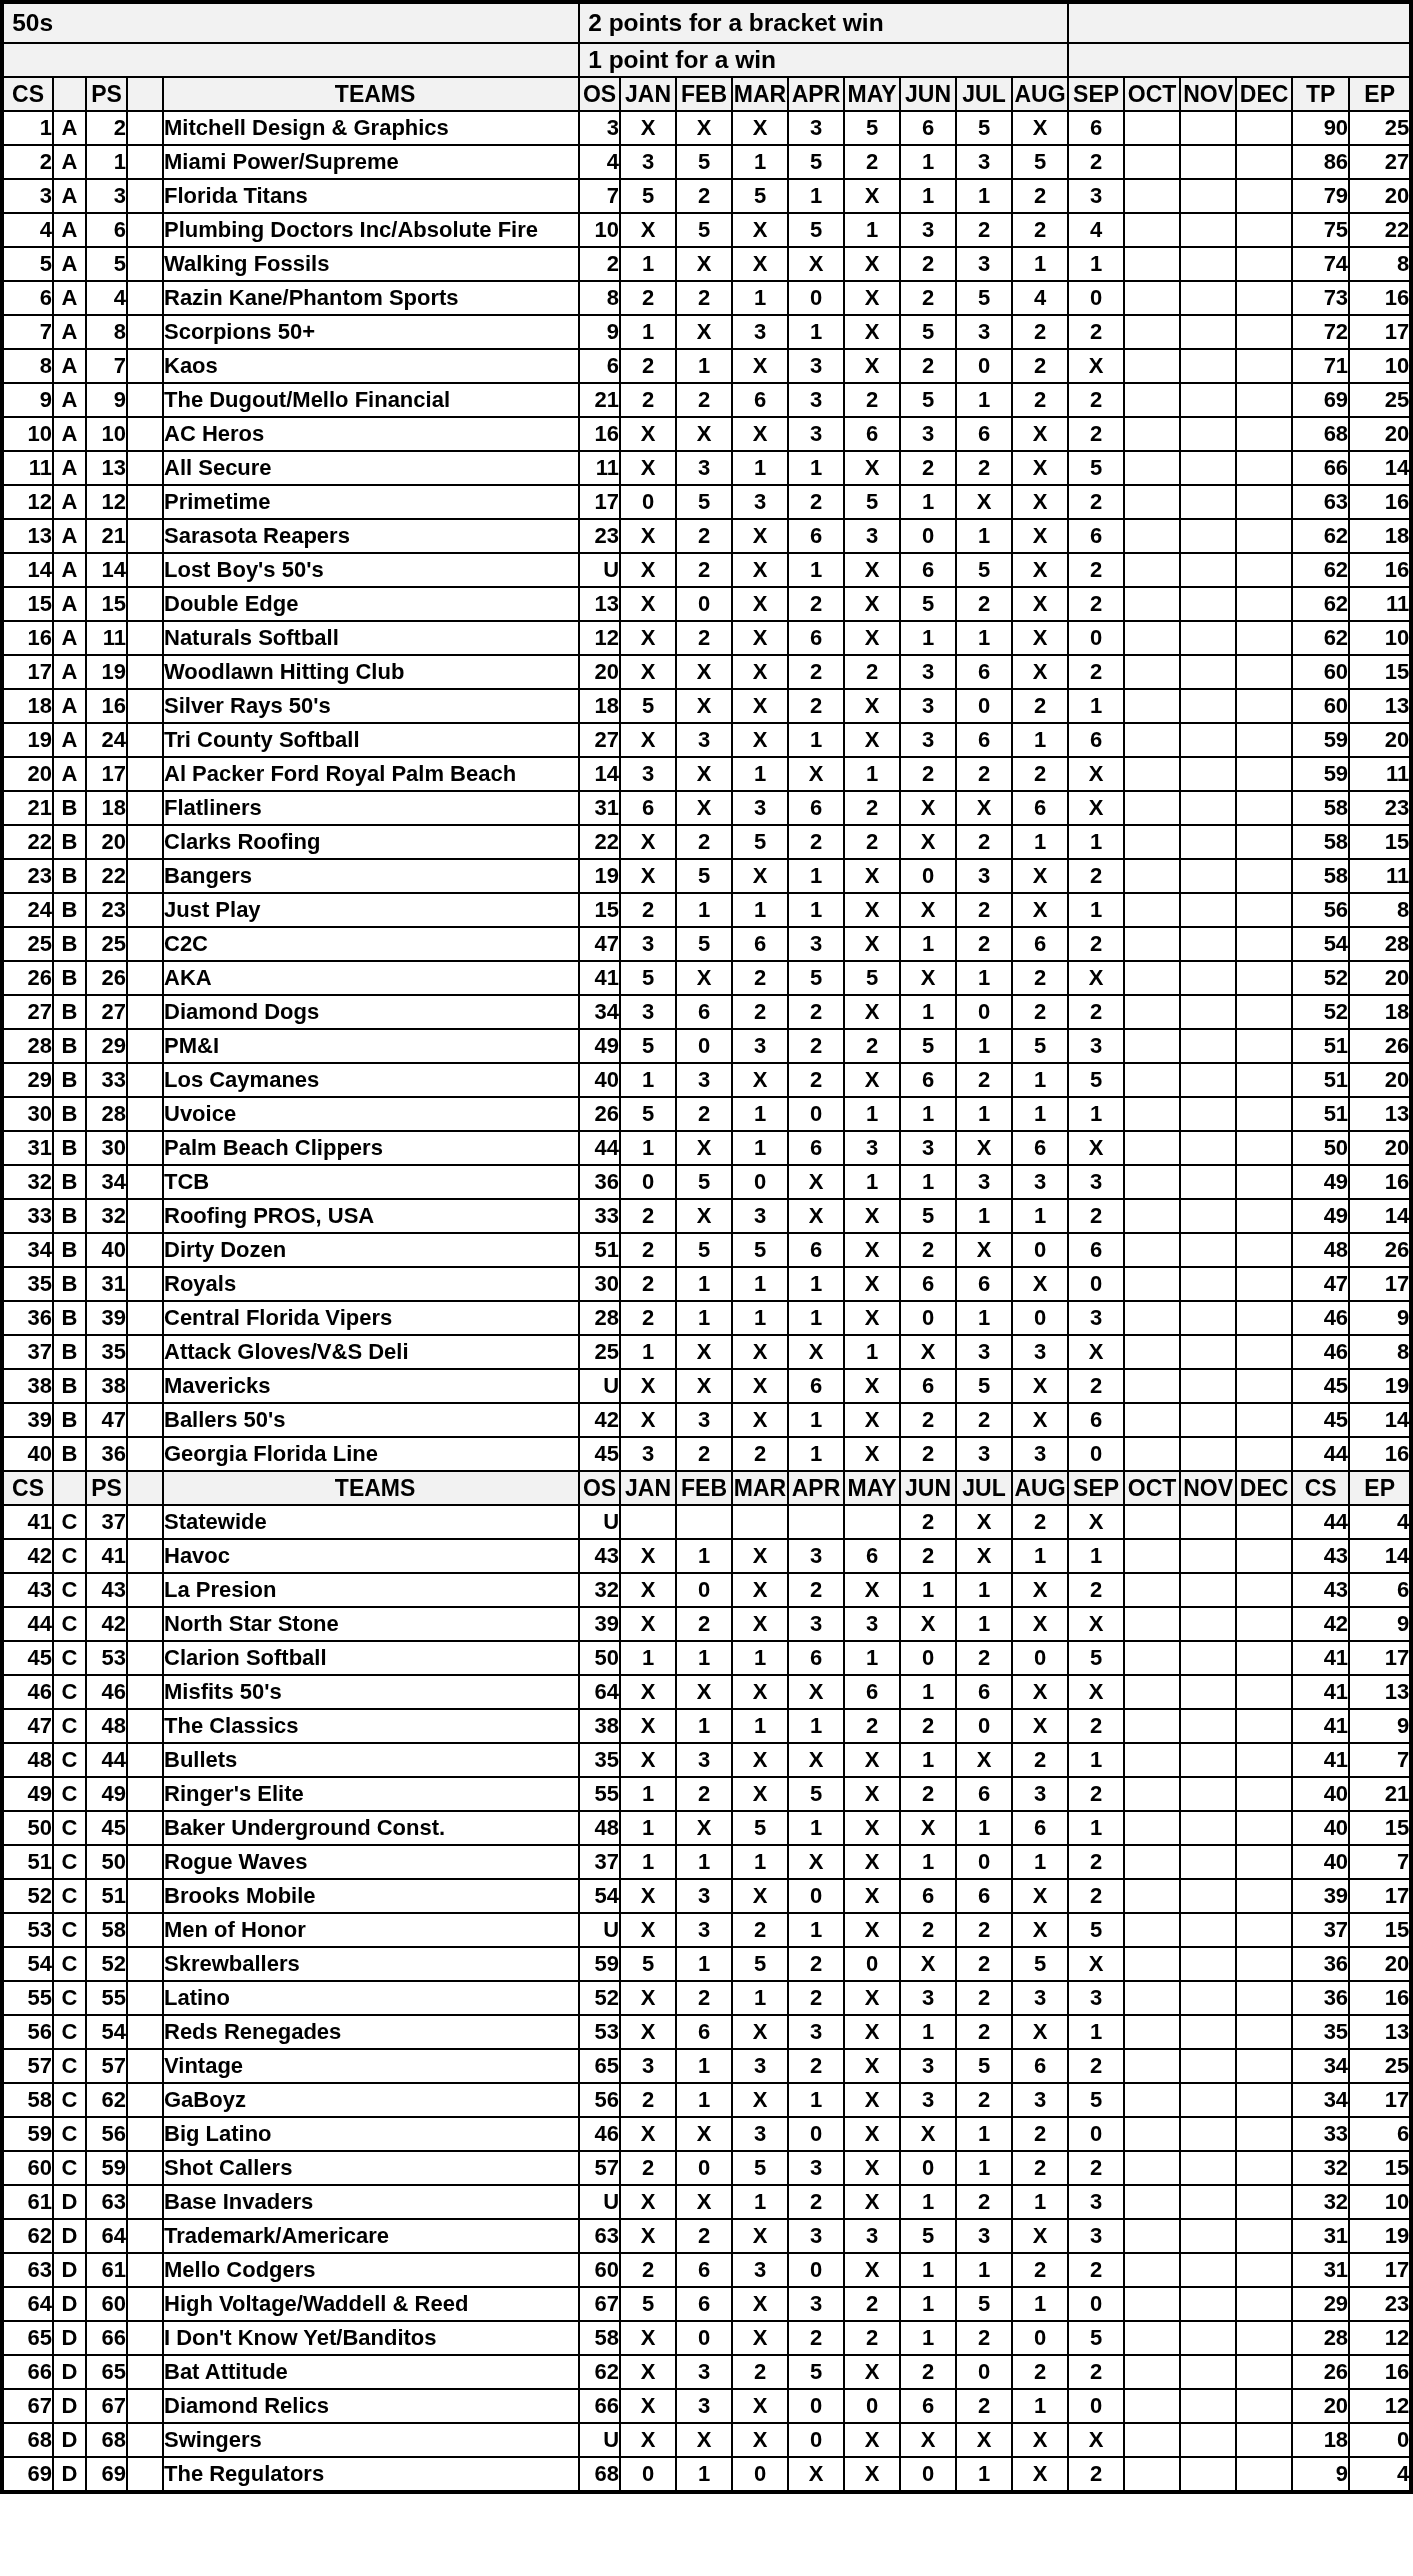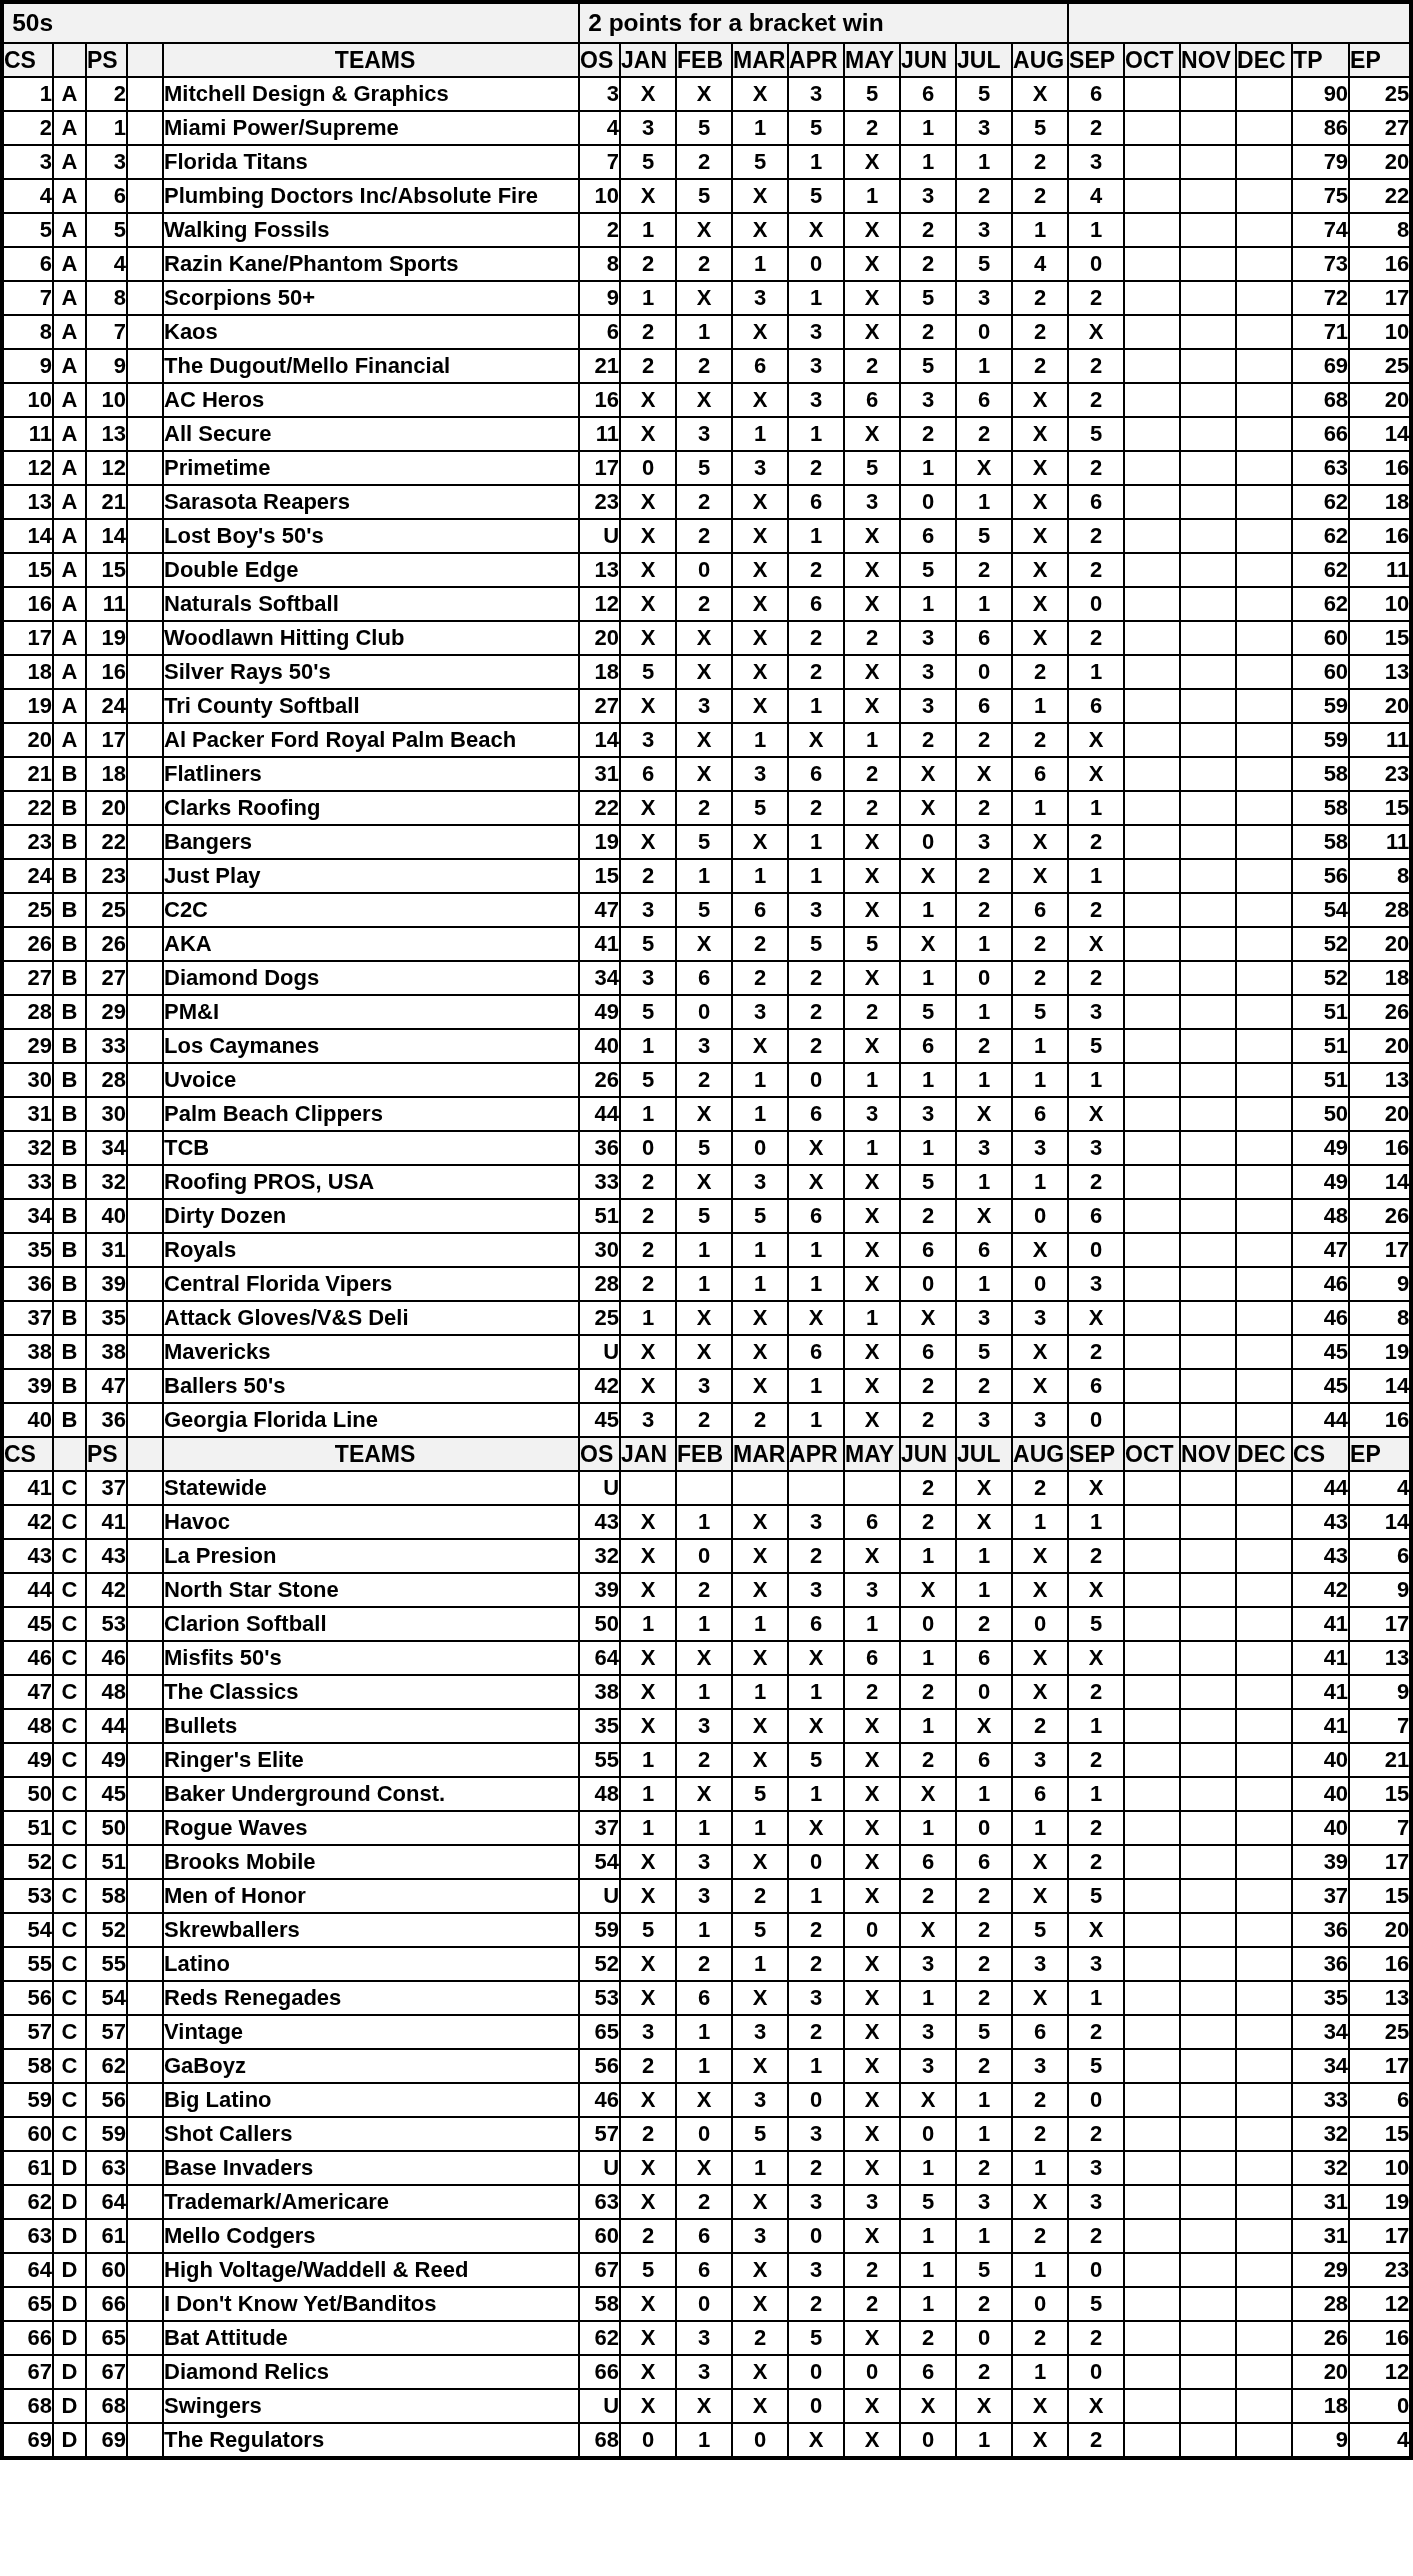--- a/index.html
+++ b/index.html
@@ -26,20 +26,21 @@
   tr.lg td{
     background:var(--header-bg,#f2f2f2);
     font-size:24.5px;
     text-align:left;
     padding:0 8.2px;
   }
   tr.lg.first td{height:38px;}
   tr.hdr td{
     background:var(--header-bg,#f2f2f2);
     font-size:23px;
+    text-align:center;
   }
   tr.hdr td.hl{text-align:center;padding-left:8.2px;}
   .red{color:var(--red,#ff0000);}
   .blue{color:var(--blue,#00b0f0);}
   .right{text-align:right;}
   .thickL{border-left-width:6.5px;}
   .num{text-align:right;padding-right:6.5px;}
   .ctr{text-align:center;}
   .team{text-align:left;padding-left:8.2px;}
   .tpep{padding-right:9.8px;}
@@ -69,20 +70,25 @@
       <col style="width:56px">
     <col style="width:57px">
       <col style="width:62px">
   </colgroup>
   <tbody id="tbl">
     <tr class="lg first">
       <td colspan="5">50s</td>
       <td colspan="9" class="red thickL">2 points for a bracket win</td>
       <td colspan="6" class="thickL"></td>
     </tr>
+    <tr class="lg">
+      <td colspan="5"></td>
+      <td colspan="9" class="thickL">1 point for a win</td>
+      <td colspan="6" class="thickL"></td>
+    </tr>
   <tr class="hdr">
         <td>CS</td>
         <td></td>
         <td class="red">PS</td>
         <td></td>
         <td class="hl">TEAMS</td>
         <td class="red thickL">OS</td>
         <td>JAN</td>
         <td>FEB</td>
         <td>MAR</td>

